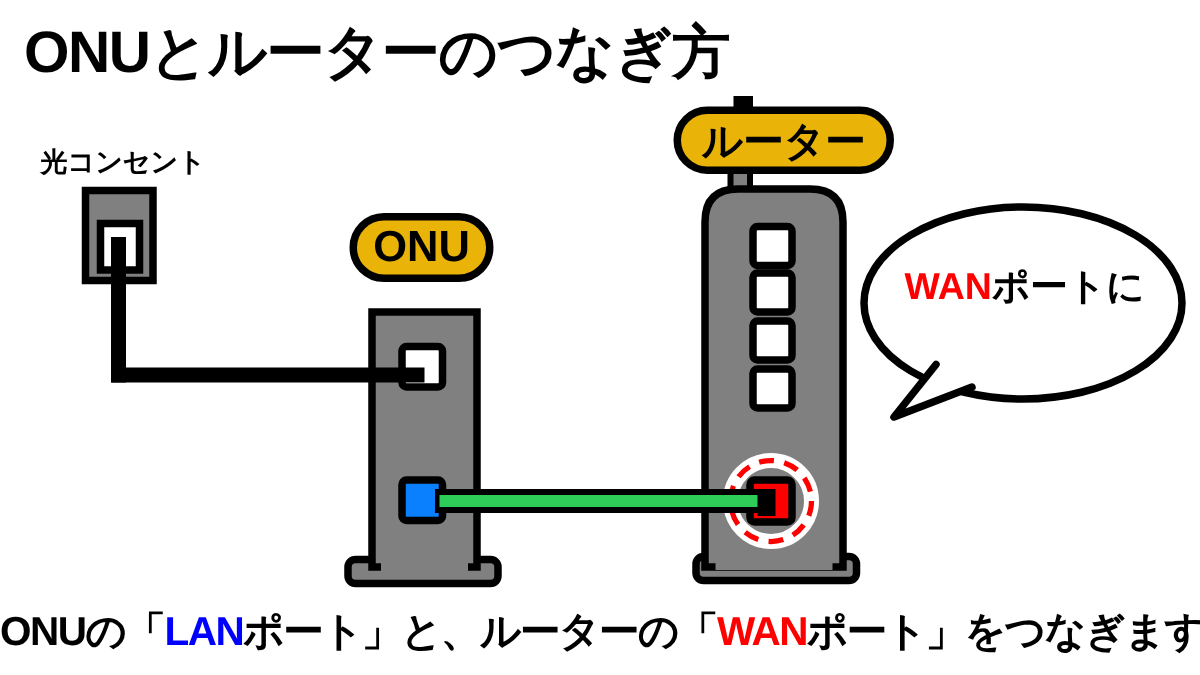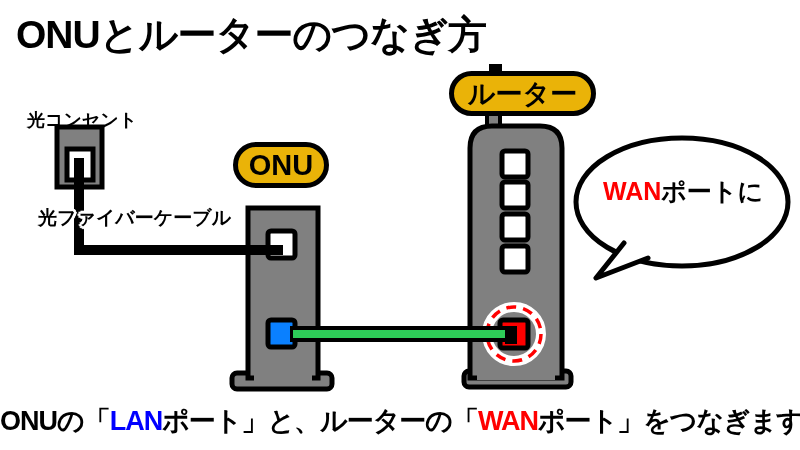--- a/index.html
+++ b/index.html
@@ -4,21 +4,21 @@
 <style>
   html,body{margin:0;padding:0;background:#fff;}
   .stage{position:relative;width:800px;height:450px;background:#fff;overflow:hidden;
          font-family:"Liberation Sans","DejaVu Sans",sans-serif;}
   .stage svg{position:absolute;left:0;top:0;}
   .txt{position:absolute;font-weight:bold;color:#000;white-space:nowrap;}
   .halo{text-shadow:-2px -2px 0 #fff,2px -2px 0 #fff,-2px 2px 0 #fff,2px 2px 0 #fff,
         -3px 0 0 #fff,3px 0 0 #fff,0 -3px 0 #fff,0 3px 0 #fff,
         -2px 0 0 #fff,2px 0 0 #fff,0 -2px 0 #fff,0 2px 0 #fff;}
   .title{left:0;top:8px;width:800px;font-size:39px;letter-spacing:-1px;margin-left:16px;}
-  .outlet-label{left:27px;top:96px;font-size:18px;margin-top:12px;}
+  .outlet-label{left:27px;top:96px;font-size:18px;}
   .fiber-label{left:38px;top:205px;font-size:19px;}
   .pill{position:absolute;box-sizing:border-box;background:#eab308;border:5px solid #000;
         border-radius:23px;display:flex;align-items:center;justify-content:center;
         font-weight:bold;color:#000;}
   .onu-pill{left:233px;top:142px;width:96px;height:46px;font-size:29px;}
   .router-pill{left:449px;top:71px;width:147px;height:45px;font-size:27px;}
   .lanport-label{left:232px;top:278px;font-size:22px;}
   .wanport-label{left:461px;top:279px;font-size:22px;}
   .lancable-label{left:337px;top:344px;font-size:22px;}
   .bubble-text{left:592px;top:176px;width:182px;text-align:center;font-size:25px;line-height:30px;}
@@ -67,21 +67,20 @@
     <rect x="505" y="326" width="12" height="18" fill="#000"></rect>
 
     <ellipse cx="682" cy="202" rx="106" ry="64" fill="#ffffff" stroke="#000" stroke-width="5"></ellipse>
     <path d="M624,243 L596,278 L648,258" fill="#ffffff" stroke="#000" stroke-width="5" stroke-linejoin="round" stroke-linecap="round"></path>
   </svg>
 
   <div class="txt title">ONUとルーターのつなぎ方</div>
 
   <div class="txt outlet-label">光コンセント</div>
 
-  <div class="txt fiber-label halo">光ファイバーケーブル</div>
 
   <div class="pill onu-pill">
     <span>ONU</span>
   </div>
 
   <div class="pill router-pill">
     <span>ルーター</span>
   </div>
 
 

